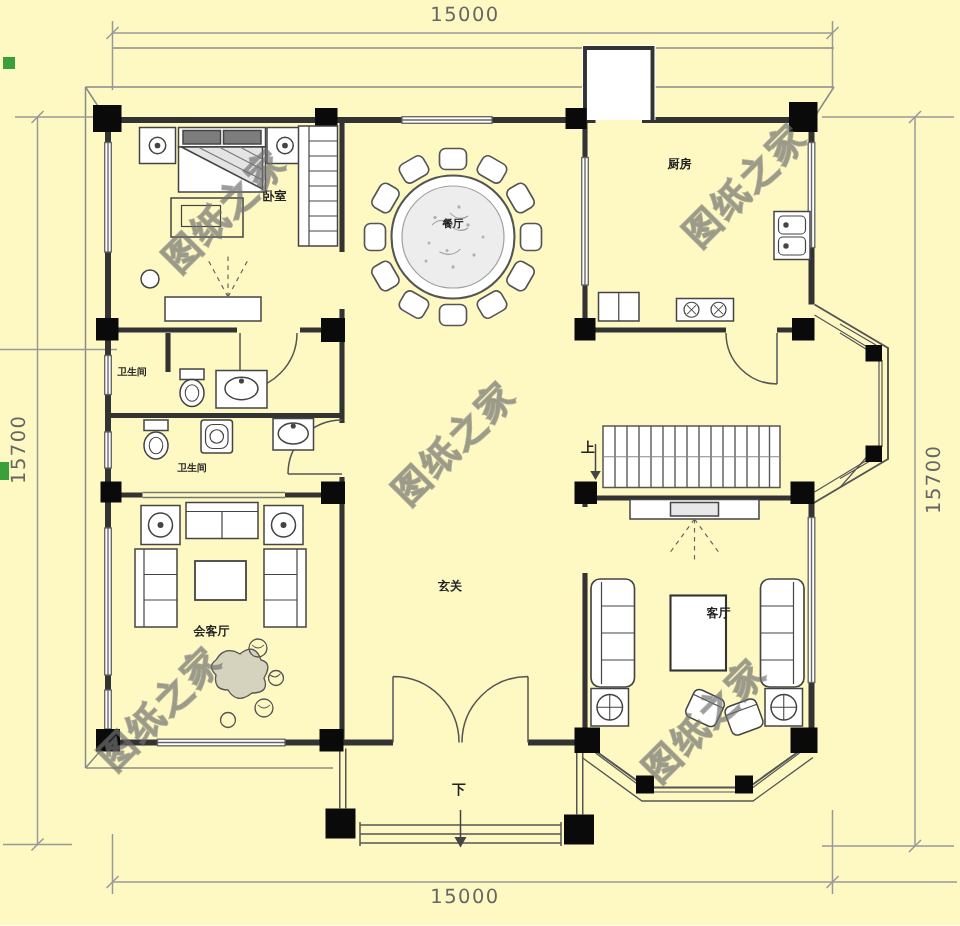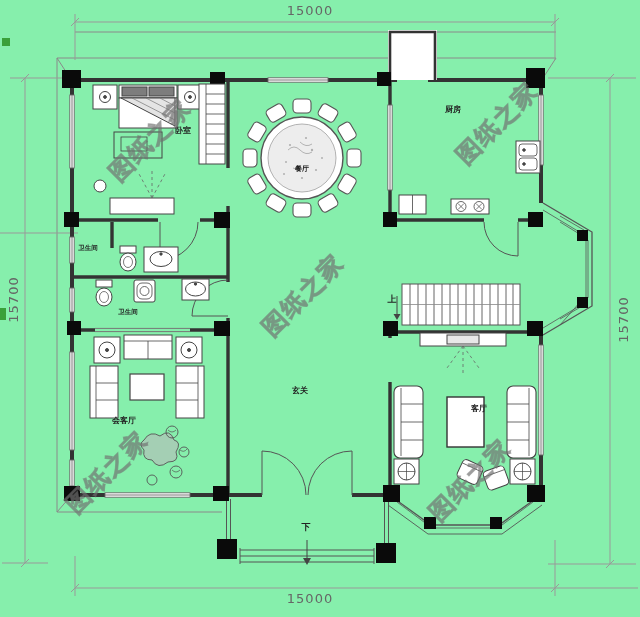--- a/index.html
+++ b/index.html
@@ -1,16 +1,16 @@
 <!DOCTYPE html>
 <html><head>
 <meta charset="utf-8">
 <style>
   html,body{margin:0;padding:0;background:#fff;}
-  .canvas{position:relative;width:640px;height:617px;background:#86efac;overflow:hidden;
+  .canvas{position:relative;width:640px;height:617px;background:#fef9c3;overflow:hidden;
           font-family:"DejaVu Sans","Liberation Sans",sans-serif;}
   svg.plan{position:absolute;left:0;top:0;}
   .room-label{position:absolute;font-size:8px;font-weight:bold;color:#222;text-align:center;
               line-height:1;letter-spacing:0;}
   .dim{position:absolute;font-size:13px;color:#666;text-align:center;letter-spacing:1px;}
   .dim.vert{transform:rotate(-90deg);}
   .wm{position:absolute;width:130px;height:30px;font-size:24px;font-weight:bold;white-space:nowrap;
       color:rgba(122,122,122,0.38);-webkit-text-stroke:1px rgba(110,110,110,0.5);
       transform:rotate(-45deg);letter-spacing:2px;text-align:center;line-height:30px;}
   .green-mark{position:absolute;background:#3aa03a;}
@@ -350,22 +350,22 @@
 </svg>
 
   <div class="dim" style="left:270px;top:3px;width:80px;">15000</div>
   <div class="dim" style="left:270px;top:591px;width:80px;">15000</div>
   <div class="dim vert" style="left:-22px;top:292px;width:70px;">15700</div>
   <div class="dim vert" style="left:588px;top:312px;width:70px;">15700</div>
 
   <div class="room-label" style="left:163px;top:127px;width:40px;">卧室</div>
   <div class="room-label" style="left:68px;top:245px;width:40px;font-size:6.5px;">卫生间</div>
   <div class="room-label" style="left:108px;top:309px;width:40px;font-size:6.5px;">卫生间</div>
-  <div class="room-label" style="left:99px;top:417px;width:50px;">会客厅</div>
-  <div class="room-label" style="left:282px;top:166px;width:40px;font-size:7px;">餐厅</div>
+  <div class="room-label" style="left:116px;top:417px;width:50px;">会客厅</div>
+  <div class="room-label" style="left:282px;top:146px;width:40px;font-size:7px;">餐厅</div>
   <div class="room-label" style="left:280px;top:387px;width:40px;">玄关</div>
   <div class="room-label" style="left:433px;top:106px;width:40px;">厨房</div>
   <div class="room-label" style="left:459px;top:405px;width:40px;">客厅</div>
   <div class="room-label" style="left:384px;top:295px;width:16px;font-size:9px;">上</div>
   <div class="room-label" style="left:298px;top:523px;width:16px;font-size:9px;">下</div>
 
   <div class="wm" style="left:85px;top:125px;">图纸之家</div>
   <div class="wm" style="left:432px;top:108px;">图纸之家</div>
   <div class="wm" style="left:238px;top:280px;">图纸之家</div>
   <div class="wm" style="left:42px;top:457px;">图纸之家</div>

